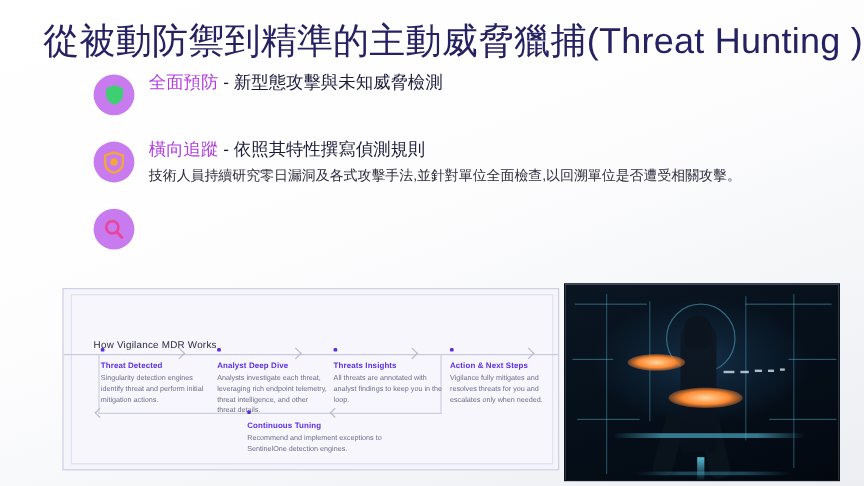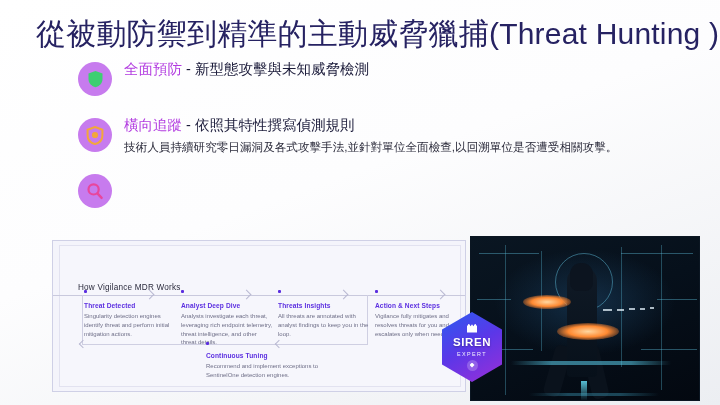--- a/index.html
+++ b/index.html
@@ -405,22 +405,14 @@
     <div class="dash" style="left:146px; top:72px; width:7px;"></div>
     <div class="dash" style="left:158px; top:71px; width:6px;"></div>
     <div class="dash" style="left:169px; top:71px; width:5px;"></div>
     <div class="dash" style="left:179px; top:70px; width:4px;"></div>
 
     <div id="floor-bar"></div>
     <div id="floor-bar2"></div>
     <div id="beam"></div>
   </div>
 
-  <div id="siren-badge">
-    <div id="siren-top-icon"></div>
-    <div id="siren-word">SIREN</div>
-    <div id="siren-sub">EXPERT</div>
-    <div id="siren-gem">
-      <div id="siren-gem-inner"></div>
-    </div>
-  </div>
 
 </div>
 
 </body></html>

